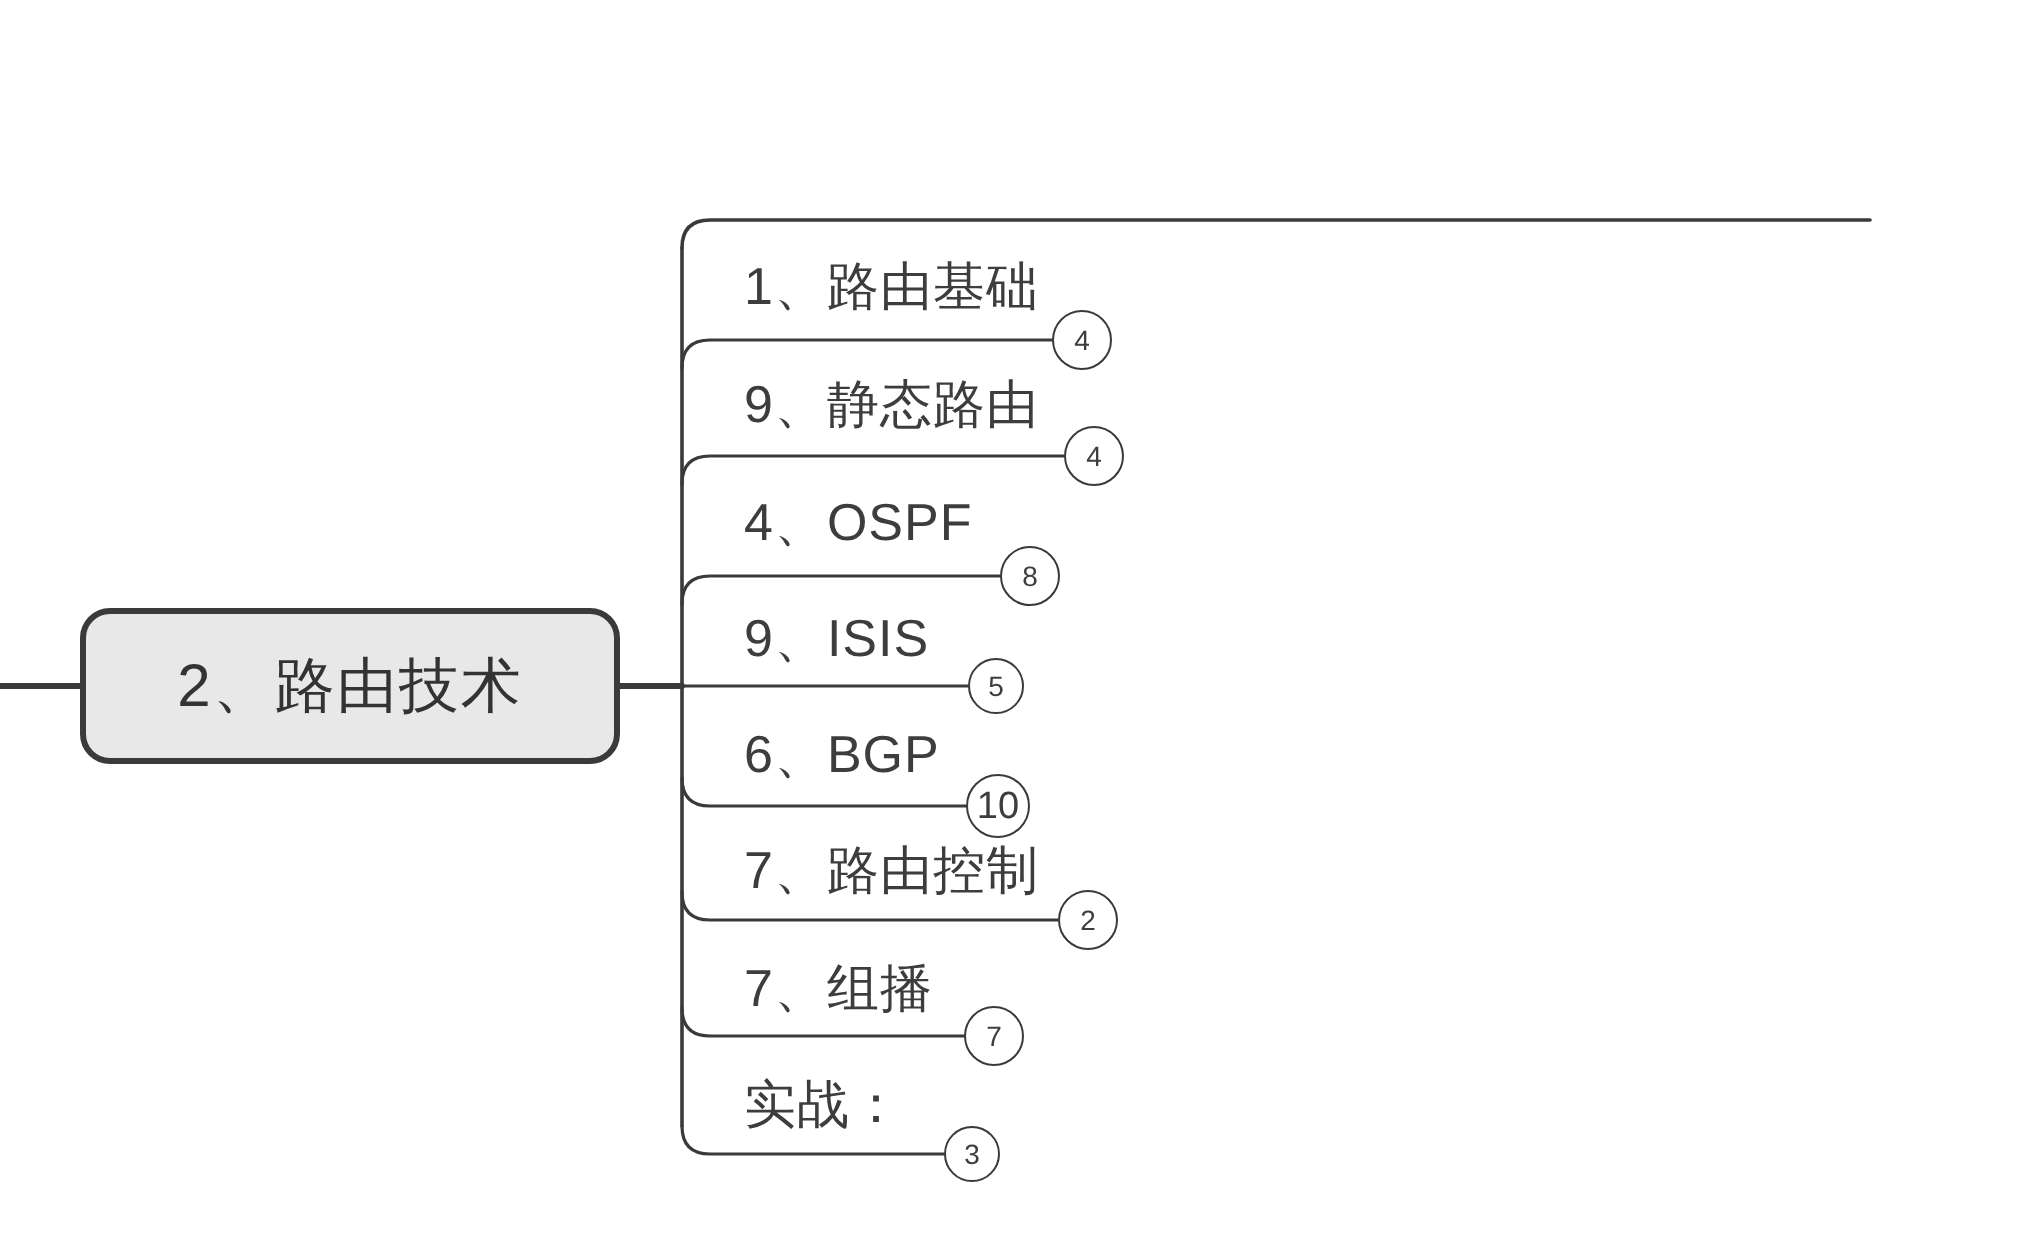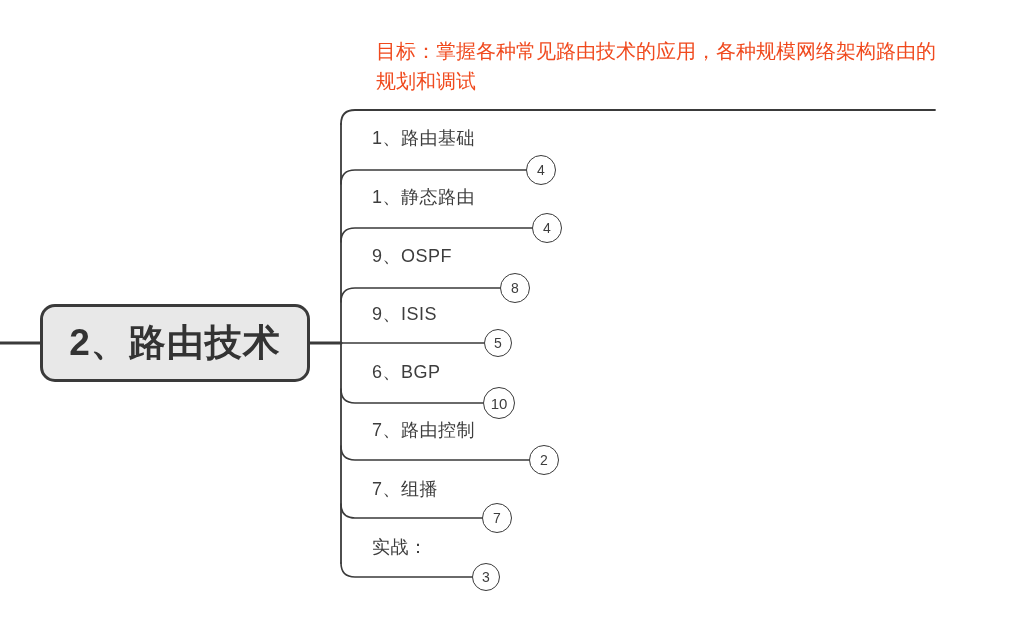--- a/index.html
+++ b/index.html
@@ -36,64 +36,64 @@
     height: 78px;
     box-sizing: border-box;
     background: #e8e8e8;
     border: 3px solid #3a3a3a;
     border-radius: 15px;
     display: flex;
     align-items: center;
     justify-content: center;
   }
   .root-label {
-    font-size: 37px;
-    font-weight: bold;
+    font-size: 30px;
+    font-weight: normal;
     color: #333333;
     letter-spacing: 1px;
     white-space: nowrap;
   }
 
   
   .goal-text {
     position: absolute;
     left: 376px;
     top: 36px;
     width: 560px;
     font-size: 20px;
     line-height: 30px;
     color: #f04a1e;
     white-space: pre-wrap;
   }
 
   
   .branch-label {
     position: absolute;
-    font-size: 18px;
+    font-size: 26px;
     color: #3d3d3d;
     white-space: nowrap;
     letter-spacing: 0.5px;
   }
 
   
   .badge {
     position: absolute;
     box-sizing: border-box;
     border: 1.6px solid #3a3a3a;
     background: #ffffff;
     border-radius: 50%;
     display: flex;
     align-items: center;
     justify-content: center;
     color: #3d3d3d;
     font-size: 14px;
     line-height: 1;
   }
   .badge.wide {
-    font-size: 15px;
+    font-size: 19px;
   }
 </style>
 </head>
 <body>
 
 <div id="canvas">
 
   <svg id="wires" width="1013" height="618" viewBox="0 0 1013 618">
       <path d="M 341 124 L 341 563" stroke="#3a3a3a" stroke-width="1.8" fill="none" stroke-linecap="round"></path>
       <path d="M 341 124 Q 341 110 355 110 L 935 110" stroke="#3a3a3a" stroke-width="1.8" fill="none" stroke-linecap="round"></path>
@@ -106,28 +106,27 @@
       <path d="M 341 504 Q 341 518 355 518 L 483 518" stroke="#3a3a3a" stroke-width="1.6" fill="none" stroke-linecap="round"></path>
       <path d="M 341 563 Q 341 577 355 577 L 472 577" stroke="#3a3a3a" stroke-width="1.6" fill="none" stroke-linecap="round"></path>
       <path d="M 0 343 L 40 343" stroke="#3a3a3a" stroke-width="3" fill="none" stroke-linecap="round"></path>
       <path d="M 310 343 L 341 343" stroke="#3a3a3a" stroke-width="3" fill="none" stroke-linecap="round"></path>
     </svg>
 
   <div class="root-node">
     <span class="root-label">2、路由技术</span>
   </div>
 
-  <div class="goal-text">目标：掌握各种常见路由技术的应用，各种规模网络架构路由的规划和调试</div>
 
   <div id="branches">
       <div class="branch-label" style="left: 372px; top: 126px;">1、路由基础</div>
       <div class="badge" style="left: 526px; top: 155px; width: 30px; height: 30px;">4</div>
-      <div class="branch-label" style="left: 372px; top: 185px;">1、静态路由</div>
+      <div class="branch-label" style="left: 372px; top: 185px;">9、静态路由</div>
       <div class="badge" style="left: 532px; top: 213px; width: 30px; height: 30px;">4</div>
-      <div class="branch-label" style="left: 372px; top: 244px;">9、OSPF</div>
+      <div class="branch-label" style="left: 372px; top: 244px;">4、OSPF</div>
       <div class="badge" style="left: 500px; top: 273px; width: 30px; height: 30px;">8</div>
       <div class="branch-label" style="left: 372px; top: 302px;">9、ISIS</div>
       <div class="badge" style="left: 484px; top: 329px; width: 28px; height: 28px;">5</div>
       <div class="branch-label" style="left: 372px; top: 360px;">6、BGP</div>
       <div class="badge wide" style="left: 483px; top: 387px; width: 32px; height: 32px;">10</div>
       <div class="branch-label" style="left: 372px; top: 418px;">7、路由控制</div>
       <div class="badge" style="left: 529px; top: 445px; width: 30px; height: 30px;">2</div>
       <div class="branch-label" style="left: 372px; top: 477px;">7、组播</div>
       <div class="badge" style="left: 482px; top: 503px; width: 30px; height: 30px;">7</div>
       <div class="branch-label" style="left: 372px; top: 535px;">实战：</div>

